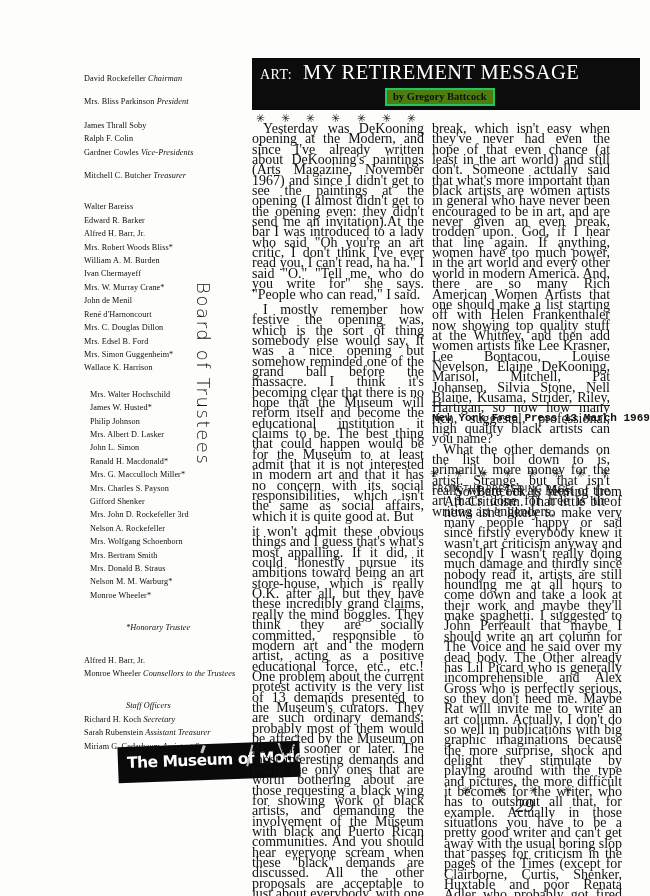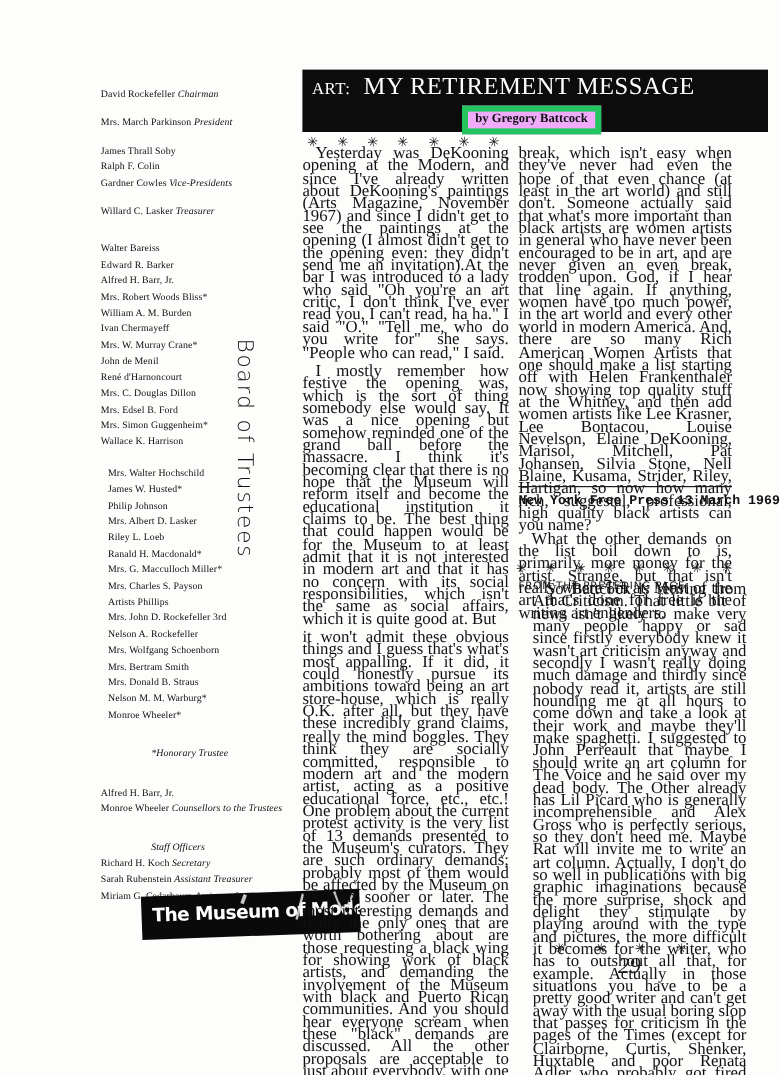--- a/index.html
+++ b/index.html
@@ -108,23 +108,23 @@
     letter-spacing: 0.4px;
     white-space: nowrap;
   }
   .masthead .headline .lead {
     font-size: 14px;
   }
   .byline-box {
     position: absolute;
     left: 385px;
     top: 88px;
-    background: #f0abfc;
+    background: #4d7c0f;
     padding: 1px 6px 2px 6px;
-    border: 5px solid #22c55e;
+    border: 2px solid #22c55e;
   }
   .byline-box .byline {
     font-family: "Liberation Serif", serif;
     font-weight: bold;
     font-size: 10.5px;
     color: #101010;
     white-space: nowrap;
   }
 
   
@@ -213,41 +213,41 @@
     <div class="t-group">
       <div class="t-line">
         <span>David Rockefeller</span>
         <span class="role">Chairman</span>
       </div>
     </div>
 
 
     <div class="t-group">
       <div class="t-line">
-        <span>Mrs. March Parkinson</span>
+        <span>Mrs. Bliss Parkinson</span>
         <span class="role">President</span>
       </div>
     </div>
 
     <div class="t-group">
       <div class="t-line">
         <span>James Thrall Soby</span>
       </div>
       <div class="t-line">
         <span>Ralph F. Colin</span>
       </div>
       <div class="t-line">
         <span>Gardner Cowles</span>
         <span class="role">Vice-Presidents</span>
       </div>
     </div>
 
     <div class="t-group">
       <div class="t-line">
-        <span>Willard C. Lasker</span>
+        <span>Mitchell C. Butcher</span>
         <span class="role">Treasurer</span>
       </div>
     </div>
 
     <div class="t-gap-sm"></div>
 
     <div>
       <div class="t-line">Walter Bareiss</div>
       <div class="t-line">Edward R. Barker</div>
       <div class="t-line">Alfred H. Barr, Jr.</div>
@@ -263,25 +263,25 @@
       <div class="t-line">Wallace K. Harrison</div>
     </div>
 
     <div class="t-gap-md"></div>
 
     <div class="t-indent">
       <div class="t-line">Mrs. Walter Hochschild</div>
       <div class="t-line">James W. Husted*</div>
       <div class="t-line">Philip Johnson</div>
       <div class="t-line">Mrs. Albert D. Lasker</div>
-      <div class="t-line">Riley L. Loeb</div>
+      <div class="t-line">John L. Simon</div>
       <div class="t-line">Ranald H. Macdonald*</div>
       <div class="t-line">Mrs. G. Macculloch Miller*</div>
       <div class="t-line">Mrs. Charles S. Payson</div>
-      <div class="t-line">Artists Phillips</div>
+      <div class="t-line">Gifford Shenker</div>
       <div class="t-line">Mrs. John D. Rockefeller 3rd</div>
       <div class="t-line">Nelson A. Rockefeller</div>
       <div class="t-line">Mrs. Wolfgang Schoenborn</div>
       <div class="t-line">Mrs. Bertram Smith</div>
       <div class="t-line">Mrs. Donald B. Straus</div>
       <div class="t-line">Nelson M. M. Warburg*</div>
       <div class="t-line">Monroe Wheeler*</div>
     </div>
 
     <div class="t-gap-lg"></div>

